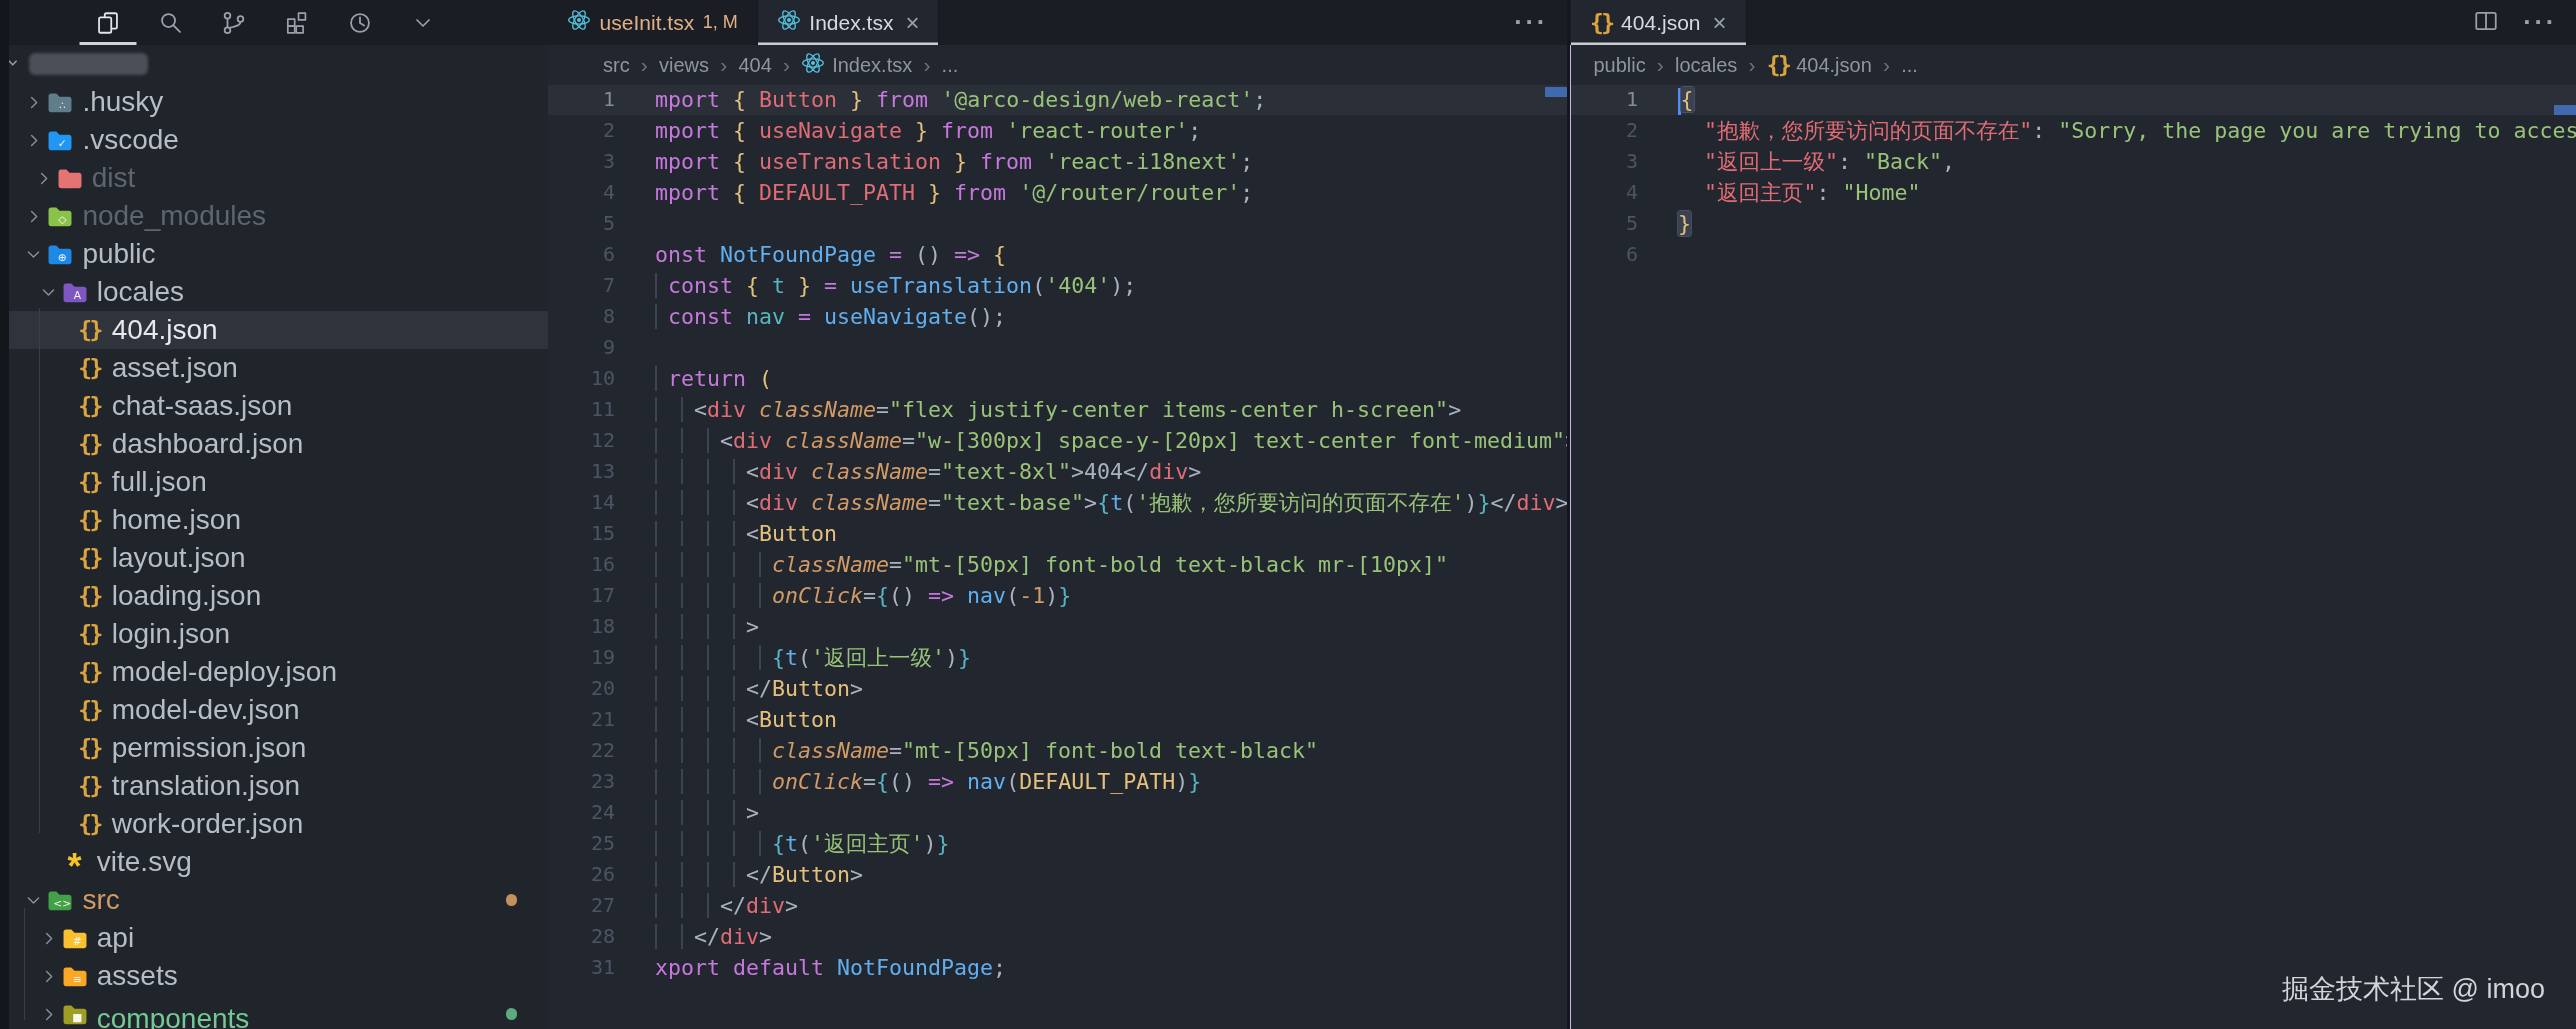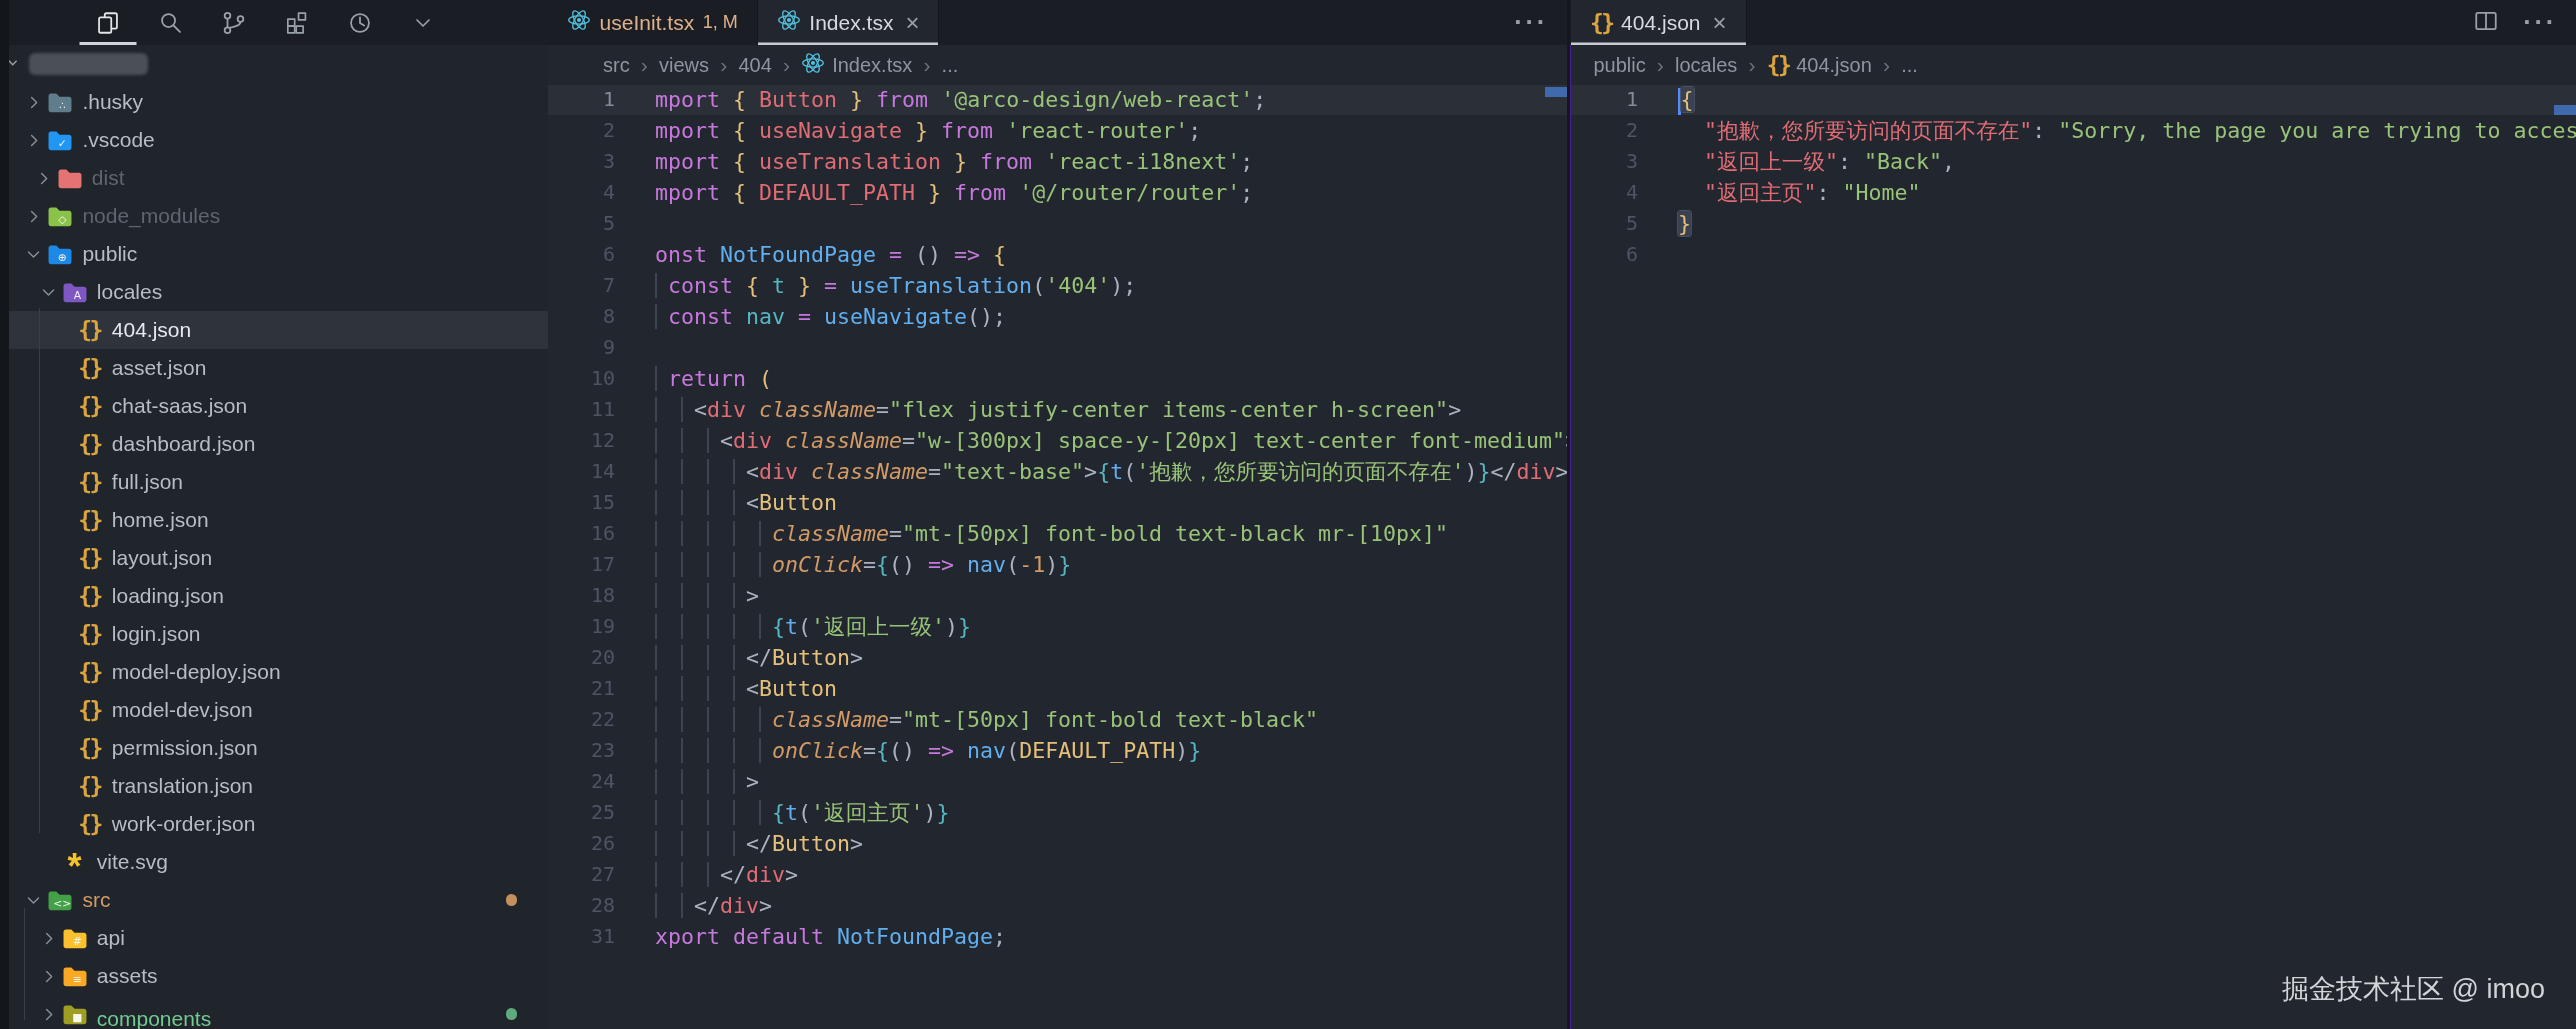--- a/index.html
+++ b/index.html
@@ -1,16 +1,16 @@
 <!DOCTYPE html>
 <html style="font-size:14px"><head>
 <meta charset="utf-8">
 <style>
   html,body{margin:0;padding:0;background:#15181d;overflow:hidden;}
-  .window{position:relative;width:2244px;height:1029px;background:#4c1d95;font-family:"Liberation Sans",sans-serif;}
+  .window{position:relative;width:2244px;height:1029px;background:#c4b5fd;font-family:"Liberation Sans",sans-serif;}
   
   .topbar{position:absolute;left:0;top:0;width:2576px;height:45px;background:#1a1d23;z-index:4;}
   .activity{position:absolute;left:0;top:0;width:548px;height:45px;display:flex;align-items:center;padding-left:93px;gap:34px;box-sizing:border-box;}
   .act{position:relative;width:29px;height:29px;display:flex;align-items:center;justify-content:center;color:#9ba1ab;cursor:pointer;}
   .act.active{color:#e2e5e9;}
   .act.active::after{content:"";position:absolute;left:50%;transform:translateX(-50%);bottom:-7.8px;width:57px;height:2.6px;background:#d0d4da;}
   .tabs{position:absolute;top:0;height:45px;display:flex;align-items:stretch;}
   .tabs-left{left:548px;width:1019px;}
   .tabs-right{left:1571px;width:1005px;}
   .tab{display:flex;align-items:center;gap:8.6px;padding:0 19px;font-size:21px;color:#9aa0a8;border-right:0.9px solid #14171c;cursor:pointer;white-space:nowrap;}
@@ -24,21 +24,21 @@
   
   .edge{position:absolute;left:0;top:0;width:8.6px;height:1029px;background:#13161b;z-index:6;}
   .sidebar{position:absolute;left:0;top:45px;width:548px;height:985px;background:#20242b;z-index:3;overflow:hidden;}
   .project-row{height:38px;display:flex;align-items:center;gap:8.6px;padding-left:5.2px;color:#9aa0a8;}
   .pill{width:119px;height:22.4px;border-radius:6px;background:#4a4f58;filter:blur(1.7px);}
   .tree{position:relative;}
   .trow{height:38px;display:flex;align-items:center;cursor:pointer;}
   .trow.selected{background:#2e333c;}
   .chevslot{width:24px;display:flex;align-items:center;justify-content:center;flex:none;color:#8b919a;}
   .ticon{width:29px;height:28px;display:flex;align-items:center;justify-content:center;flex:none;margin-right:7.8px;position:relative;}
-  .tlbl{font-size:21px;color:#b7bdc6;white-space:nowrap;}
+  .tlbl{font-size:28px;color:#b7bdc6;white-space:nowrap;}
   .tlbl.dim{color:#5f6570;}
   .tlbl.modified{color:#d19a66;}
   .tlbl.added{color:#73c991;margin-top:10px;}
   .trow.selected .tlbl{color:#e6e9ed;}
   .gitdot{width:11.2px;height:11.2px;border-radius:50%;margin-left:auto;margin-right:31px;flex:none;}
   .jsonicon{color:#dba43f;font-family:"DejaVu Sans Mono",monospace;font-size:23px;font-weight:bold;letter-spacing:-2.6px;}
   .viteicon{color:#f7c32a;font-size:36px;font-weight:bold;line-height:0.6;margin-top:10.3px;}
   .tguide{position:absolute;width:0.9px;background:#3a3f47;}
   
   .crumbs{position:absolute;top:45px;height:40px;background:#22262e;display:flex;align-items:center;gap:11.2px;font-size:20px;color:#8f959e;z-index:2;white-space:nowrap;}
@@ -523,20 +523,24 @@
         </div>
         <div class="cl">
           <span class="ln">11</span>
           <span class="ct"><span class="tk-ind">   </span><span class="tk-pun">&lt;</span><span class="tk-red">div</span><span class="tk-pun"> </span><span class="tk-attr">className</span><span class="tk-pun">=</span><span class="tk-str">"flex justify-center items-center h-screen"</span><span class="tk-pun">&gt;</span></span>
         </div>
         <div class="cl">
           <span class="ln">12</span>
           <span class="ct"><span class="tk-ind">     </span><span class="tk-pun">&lt;</span><span class="tk-red">div</span><span class="tk-pun"> </span><span class="tk-attr">className</span><span class="tk-pun">=</span><span class="tk-str">"w-[300px] space-y-[20px] text-center font-medium"</span><span class="tk-pun">&gt;</span></span>
         </div>
         <div class="cl">
+          <span class="ln">13</span>
+          <span class="ct"><span class="tk-ind">       </span><span class="tk-pun">&lt;</span><span class="tk-red">div</span><span class="tk-pun"> </span><span class="tk-attr">className</span><span class="tk-pun">=</span><span class="tk-str">"text-8xl"</span><span class="tk-pun">&gt;404&lt;/</span><span class="tk-red">div</span><span class="tk-pun">&gt;</span></span>
+        </div>
+        <div class="cl">
           <span class="ln">14</span>
           <span class="ct"><span class="tk-ind">       </span><span class="tk-pun">&lt;</span><span class="tk-red">div</span><span class="tk-pun"> </span><span class="tk-attr">className</span><span class="tk-pun">=</span><span class="tk-str">"text-base"</span><span class="tk-pun">&gt;</span><span class="tk-cy">{</span><span class="tk-fn">t</span><span class="tk-pun">(</span><span class="tk-str">'抱歉，您所要访问的页面不存在'</span><span class="tk-pun">)</span><span class="tk-cy">}</span><span class="tk-pun">&lt;/</span><span class="tk-red">div</span><span class="tk-pun">&gt;</span></span>
         </div>
         <div class="cl">
           <span class="ln">15</span>
           <span class="ct"><span class="tk-ind">       </span><span class="tk-pun">&lt;</span><span class="tk-gold">Button</span></span>
         </div>
         <div class="cl">
           <span class="ln">16</span>
           <span class="ct"><span class="tk-ind">         </span><span class="tk-attr">className</span><span class="tk-pun">=</span><span class="tk-str">"mt-[50px] font-bold text-black mr-[10px]"</span></span>

